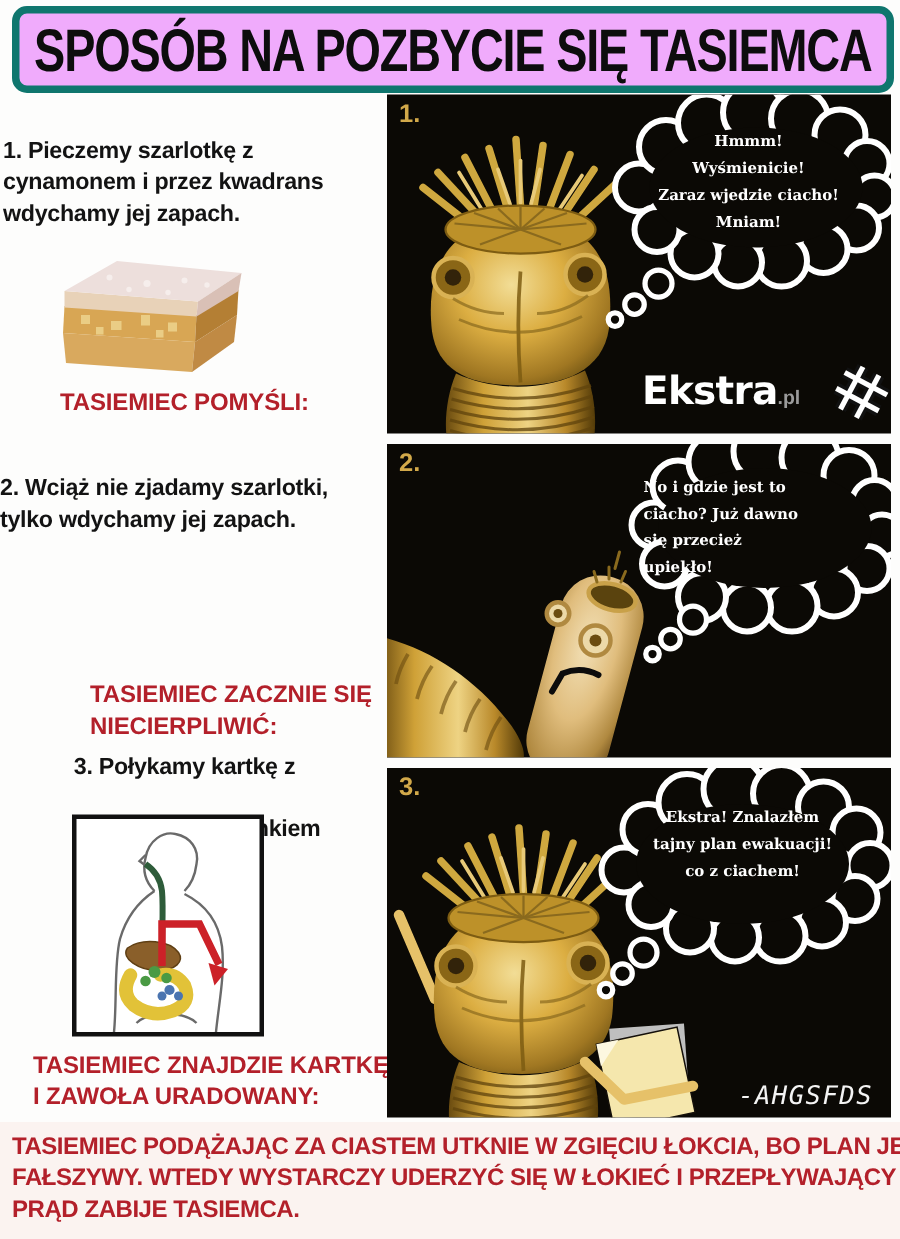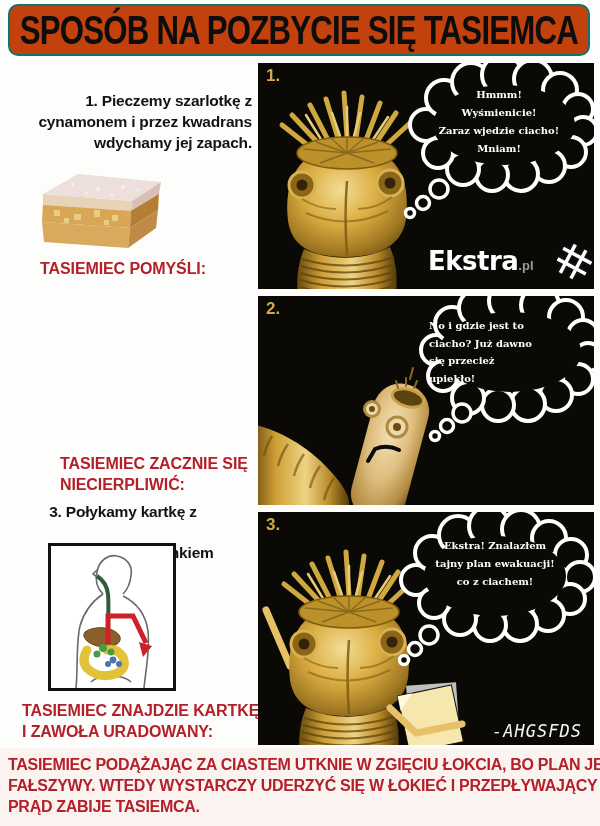--- a/index.html
+++ b/index.html
@@ -1,25 +1,25 @@
 <!DOCTYPE html>
 <html><head>
 <meta charset="utf-8">
 <style>
   html,body{margin:0;padding:0;background:#ffffff;}
   .page{position:relative;width:600px;height:826px;background:#fdfdfc;overflow:hidden;
         font-family:"Liberation Sans",sans-serif;}
   
-  .title-bar{position:absolute;left:8px;top:4px;width:578px;height:48px;background:#c2410c;
-             border:2px solid #0f766e;border-radius:10px;display:flex;align-items:center;justify-content:center;}
+  .title-bar{position:absolute;left:8px;top:4px;width:578px;height:48px;background:#f0abfc;
+             border:5px solid #0f766e;border-radius:10px;display:flex;align-items:flex-end;justify-content:center;}
   .title-text{font-size:40px;font-weight:bold;color:#0d0d0d;white-space:nowrap;
               transform:scaleX(0.78);transform-origin:center;letter-spacing:-1px;}
   
   .step{position:absolute;color:#131313;font-weight:bold;font-size:15.5px;line-height:21px;
-        letter-spacing:-0.2px;text-align:right;}
+        letter-spacing:-0.2px;text-align:left;}
   .caption{position:absolute;color:#b3202a;font-weight:bold;font-size:16px;line-height:21px;letter-spacing:-0.1px;}
   .step1{left:2px;top:90px;width:250px;}
   .cap1{left:0;top:258px;width:246px;text-align:center;}
   .step2{left:0;top:315px;width:254px;}
   .cap2{left:60px;top:417px;width:200px;text-align:left;margin-top:36px;}
   .step3{left:8px;top:501px;width:230px;text-align:center;}
   .step3 .l2{margin-left:24px;margin-top:20px;}
   .cap3{left:22px;top:700px;width:250px;text-align:left;}
   .footer-strip{position:absolute;left:0;top:748px;width:600px;height:78px;background:#fbf3f0;}
   .footer{position:absolute;left:8px;top:754px;width:590px;color:#b3202a;font-weight:bold;
@@ -161,20 +161,24 @@
         <circle cx="70" cy="29" r="2.4"></circle>
         <circle cx="95" cy="27" r="2"></circle>
       <circle cx="58" cy="33" r="1.8"></circle>
         <circle cx="84" cy="35" r="1.8"></circle>
         <circle cx="110" cy="30" r="1.8"></circle>
       </g>
   </svg>
 
   <div class="caption cap1">TASIEMIEC POMYŚLI:</div>
 
+  <div class="step step2">
+    <div>2. Wciąż nie zjadamy szarlotki,</div>
+    <div>tylko wdychamy jej zapach.</div>
+  </div>
 
   <div class="caption cap2">
     <div>TASIEMIEC ZACZNIE SIĘ</div>
     <div>NIECIERPLIWIĆ:</div>
   </div>
 
   <div class="step step3">
     <div>3. Połykamy kartkę z</div>
     <div class="l2">poniższym rysunkiem</div>
   </div>

